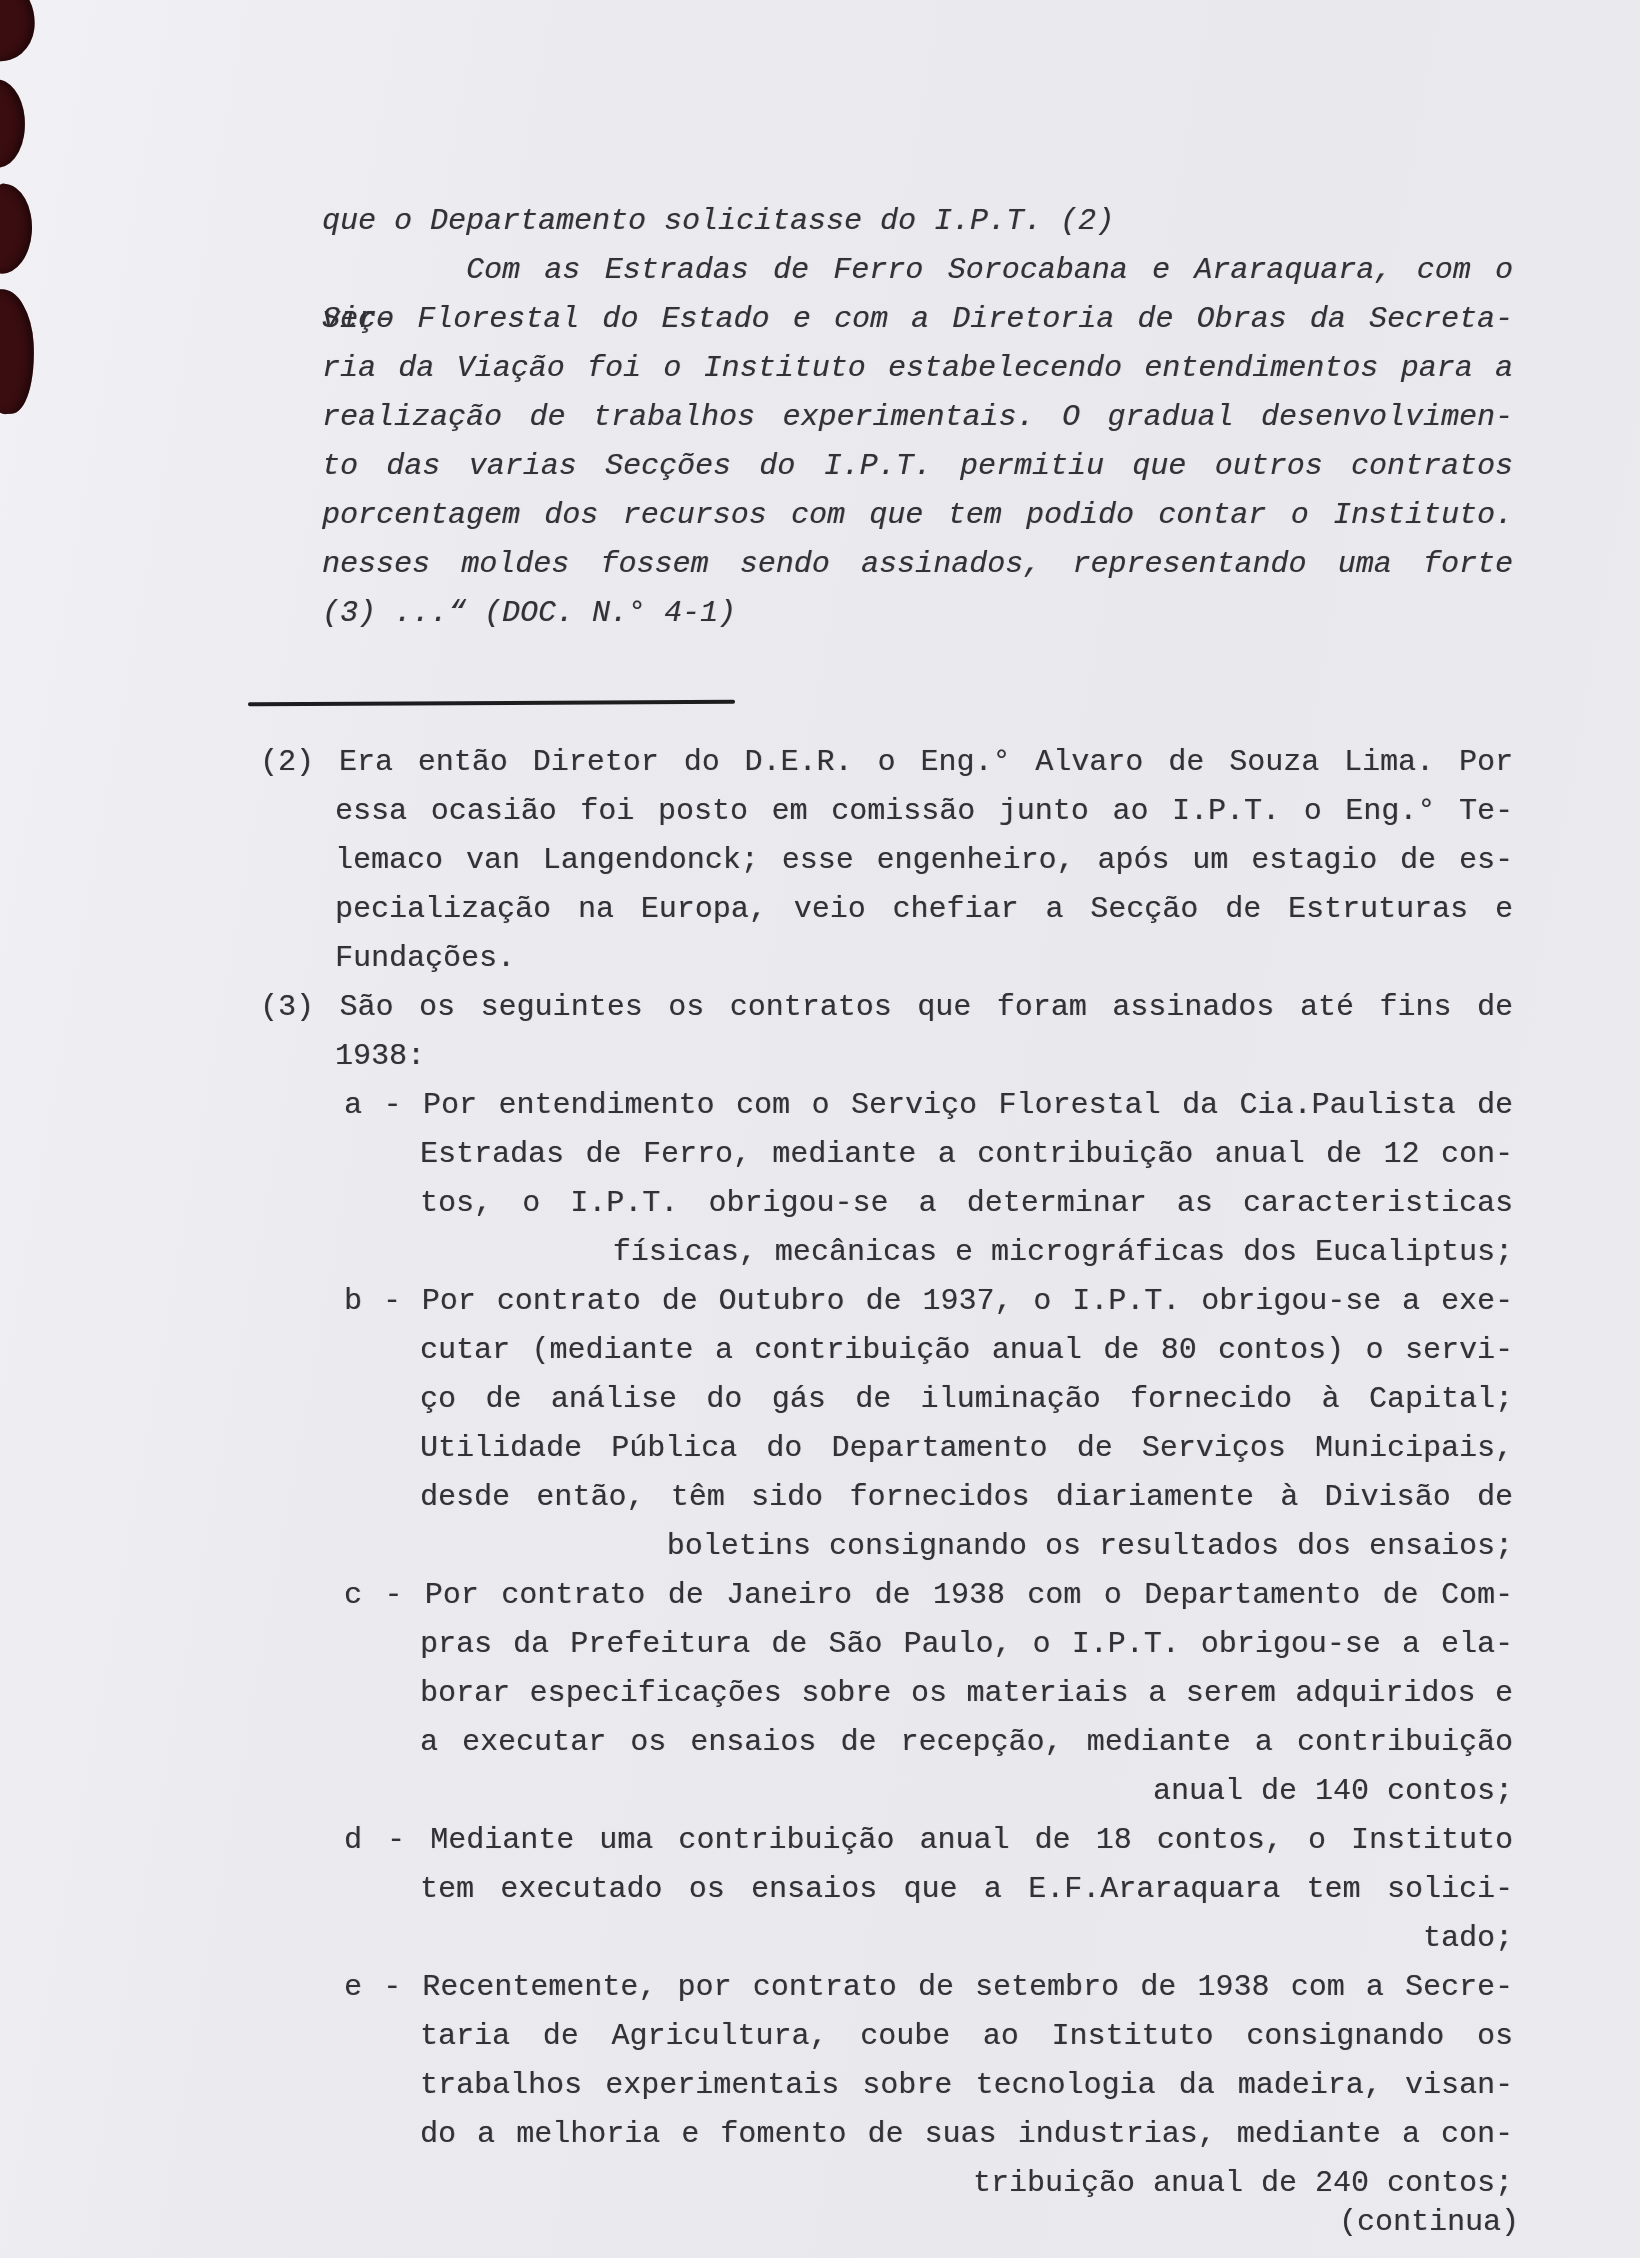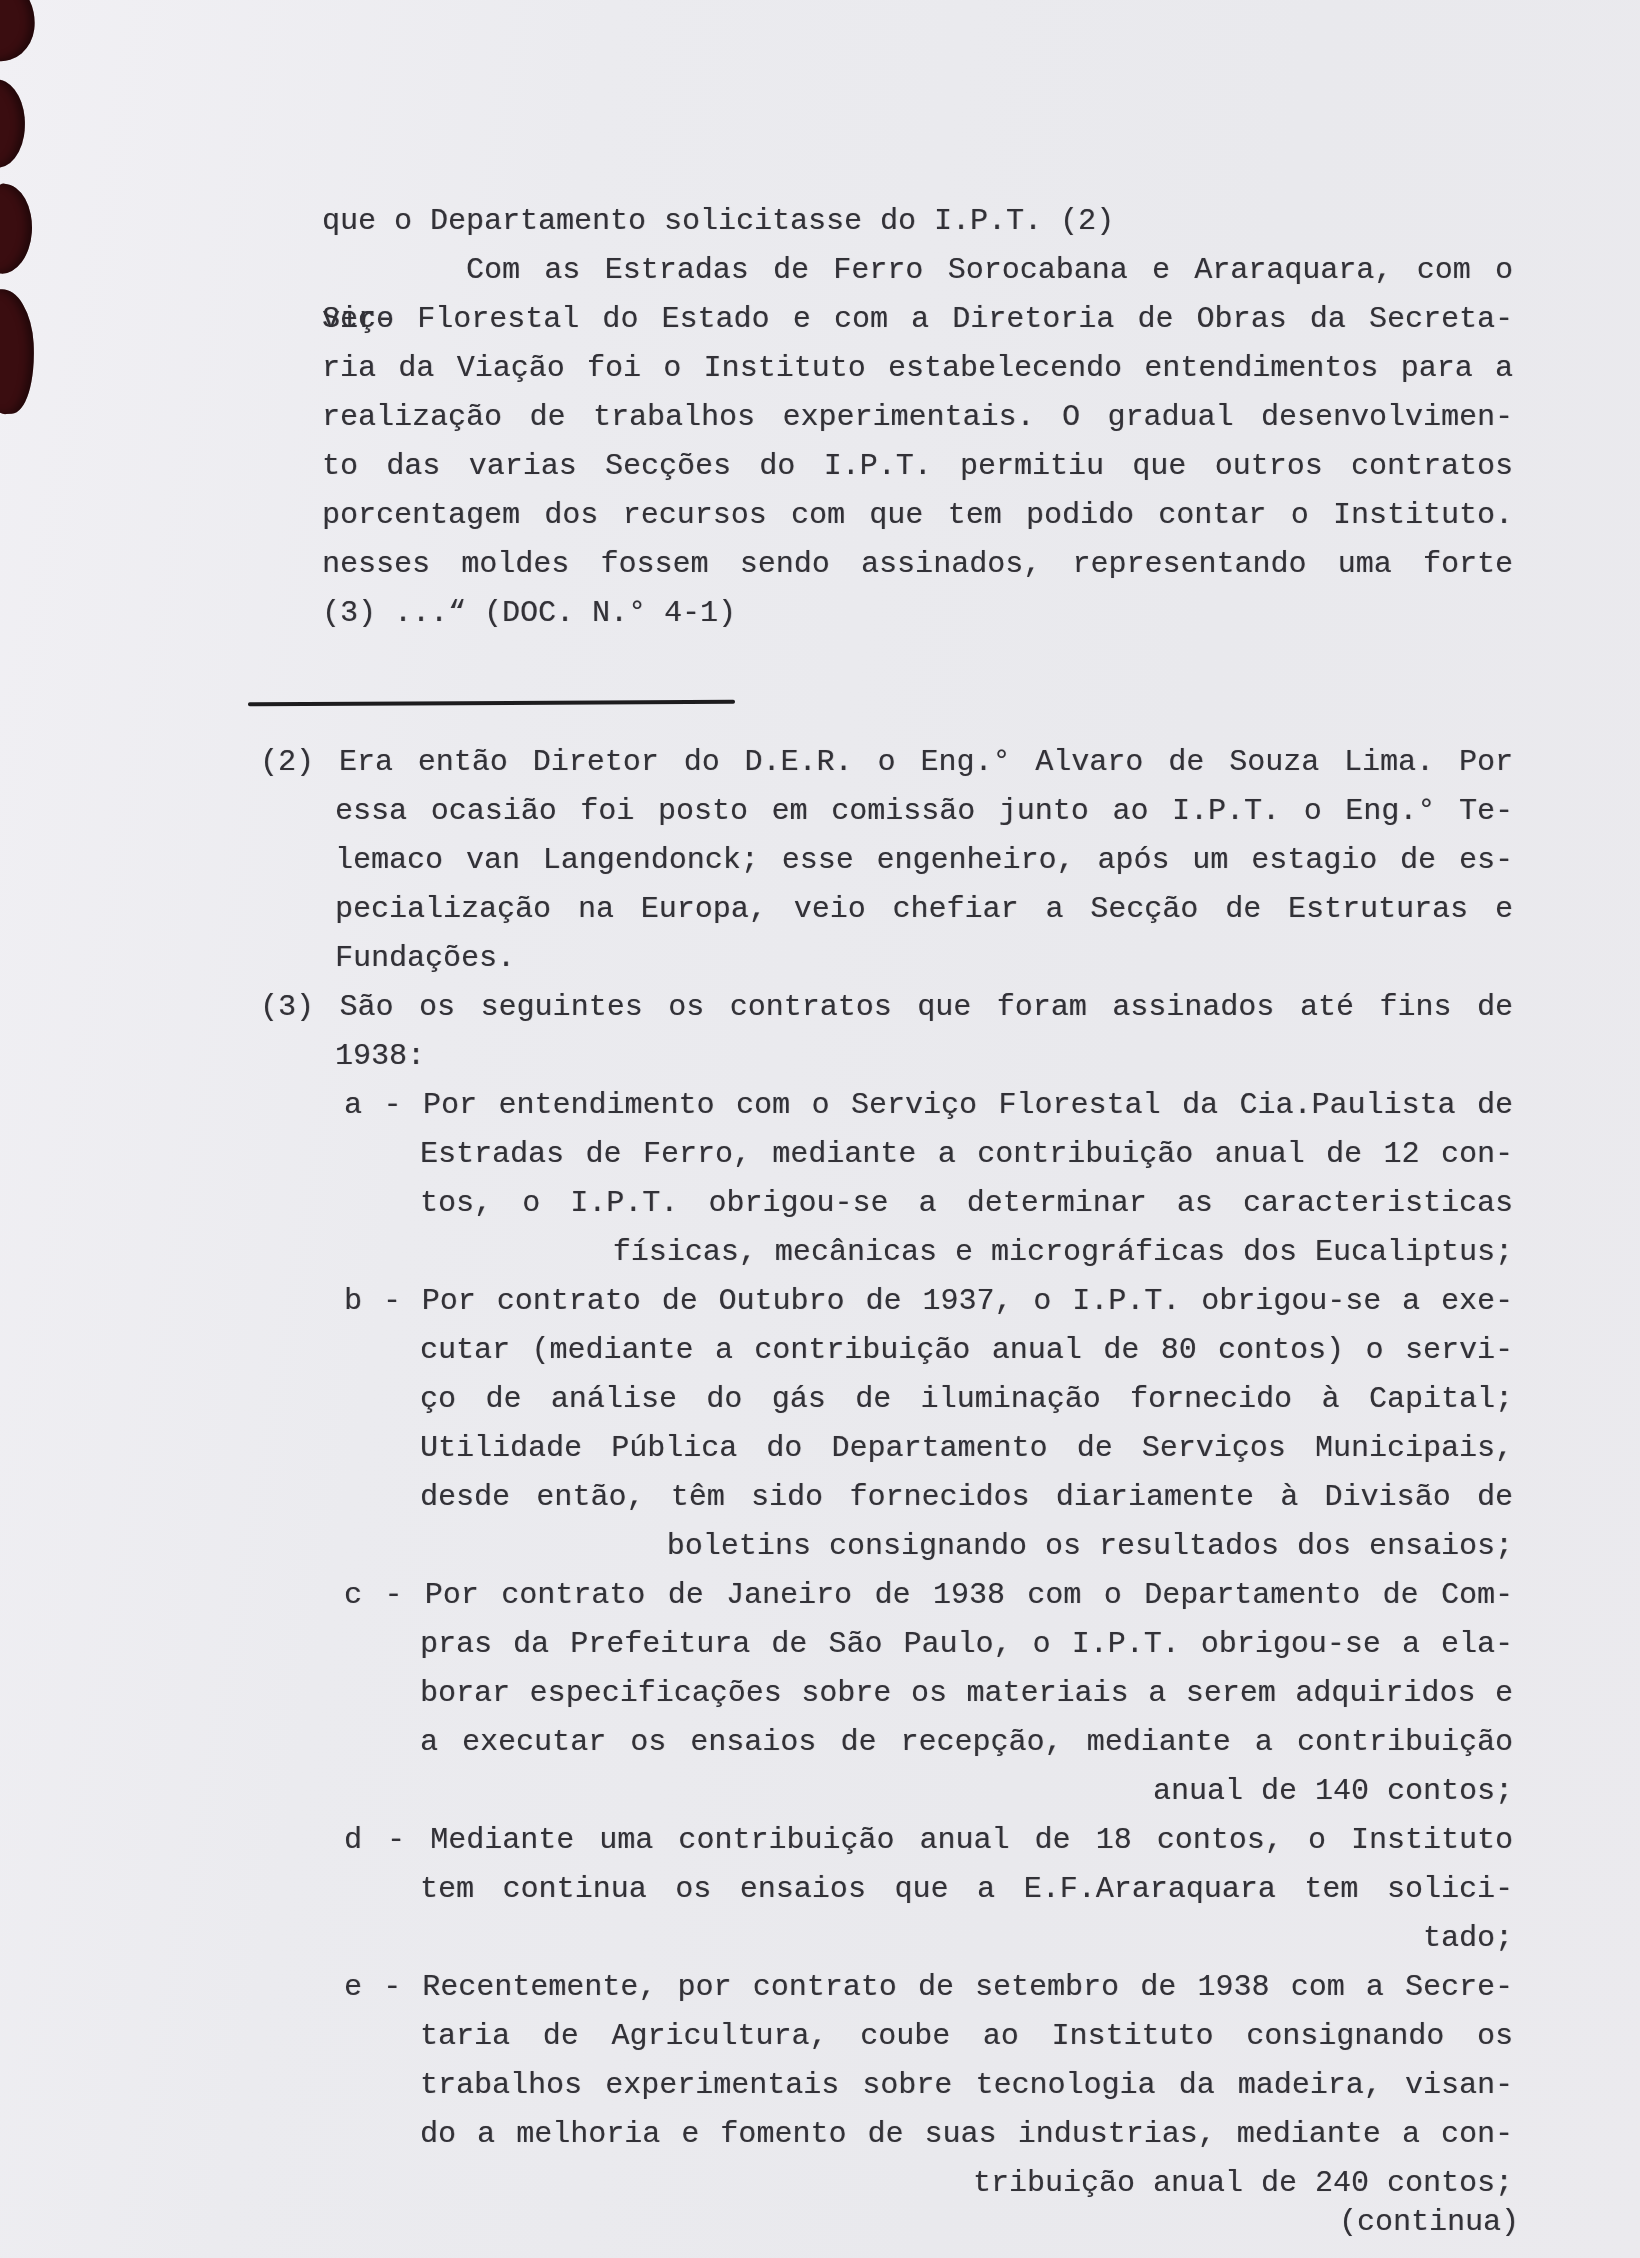--- a/index.html
+++ b/index.html
@@ -9,21 +9,21 @@
     height: 2258px;
     overflow: hidden;
     background: linear-gradient(100deg, #f1f0f4 0%, #ebebef 30%, #e9e9ed 65%, #ebeaee 100%);
     font-family: "Liberation Mono", "DejaVu Sans Mono", monospace;
     font-size: 30px;
     line-height: 49px;
     color: #323137;
     text-shadow: 0.4px 0.4px 0.7px rgba(48,48,54,0.45);
   }
   .block { position: absolute; }
-  .main { left: 322px; top: 197px; width: 1191px; }
+  .main { left: 322px; top: 197px; width: 1191px; font-style: italic; }
   .notes { left: 260px; top: 738px; width: 1253px; }
   .ln { height: 49px; white-space: normal; }
   
   .j { text-align: justify; text-align-last: justify; }
   .ind { text-indent: 144px; }      
   .cont { padding-left: 75px; }     
   .if { padding-left: 84px; }       
   .ic { padding-left: 160px; text-align: right; }      
   .rule {
     position: absolute;
@@ -91,21 +91,21 @@
     <div class="ln j ic">desde então, têm sido fornecidos diariamente à Divisão de</div>
     <div class="ln ic">boletins consignando os resultados dos ensaios;</div>
 
     <div class="ln j if">c - Por contrato de Janeiro de 1938 com o Departamento de Com-</div>
     <div class="ln j ic">pras da Prefeitura de São Paulo, o I.P.T. obrigou-se a ela-</div>
     <div class="ln j ic">borar especificações sobre os materiais a serem adquiridos e</div>
     <div class="ln j ic">a executar os ensaios de recepção, mediante a contribuição</div>
     <div class="ln ic">anual de 140 contos;</div>
 
     <div class="ln j if">d - Mediante uma contribuição anual de 18 contos, o Instituto</div>
-    <div class="ln j ic">tem continua os ensaios que a E.F.Araraquara tem solici-</div>
+    <div class="ln j ic">tem executado os ensaios que a E.F.Araraquara tem solici-</div>
     <div class="ln ic">tado;</div>
 
     <div class="ln j if">e - Recentemente, por contrato de setembro de 1938 com a Secre-</div>
     <div class="ln j ic">taria de Agricultura, coube ao Instituto consignando os</div>
     <div class="ln j ic">trabalhos experimentais sobre tecnologia da madeira, visan-</div>
     <div class="ln j ic">do a melhoria e fomento de suas industrias, mediante a con-</div>
     <div class="ln ic">tribuição anual de 240 contos;</div>
   </div>
 
   <div class="continua">(continua)</div>

